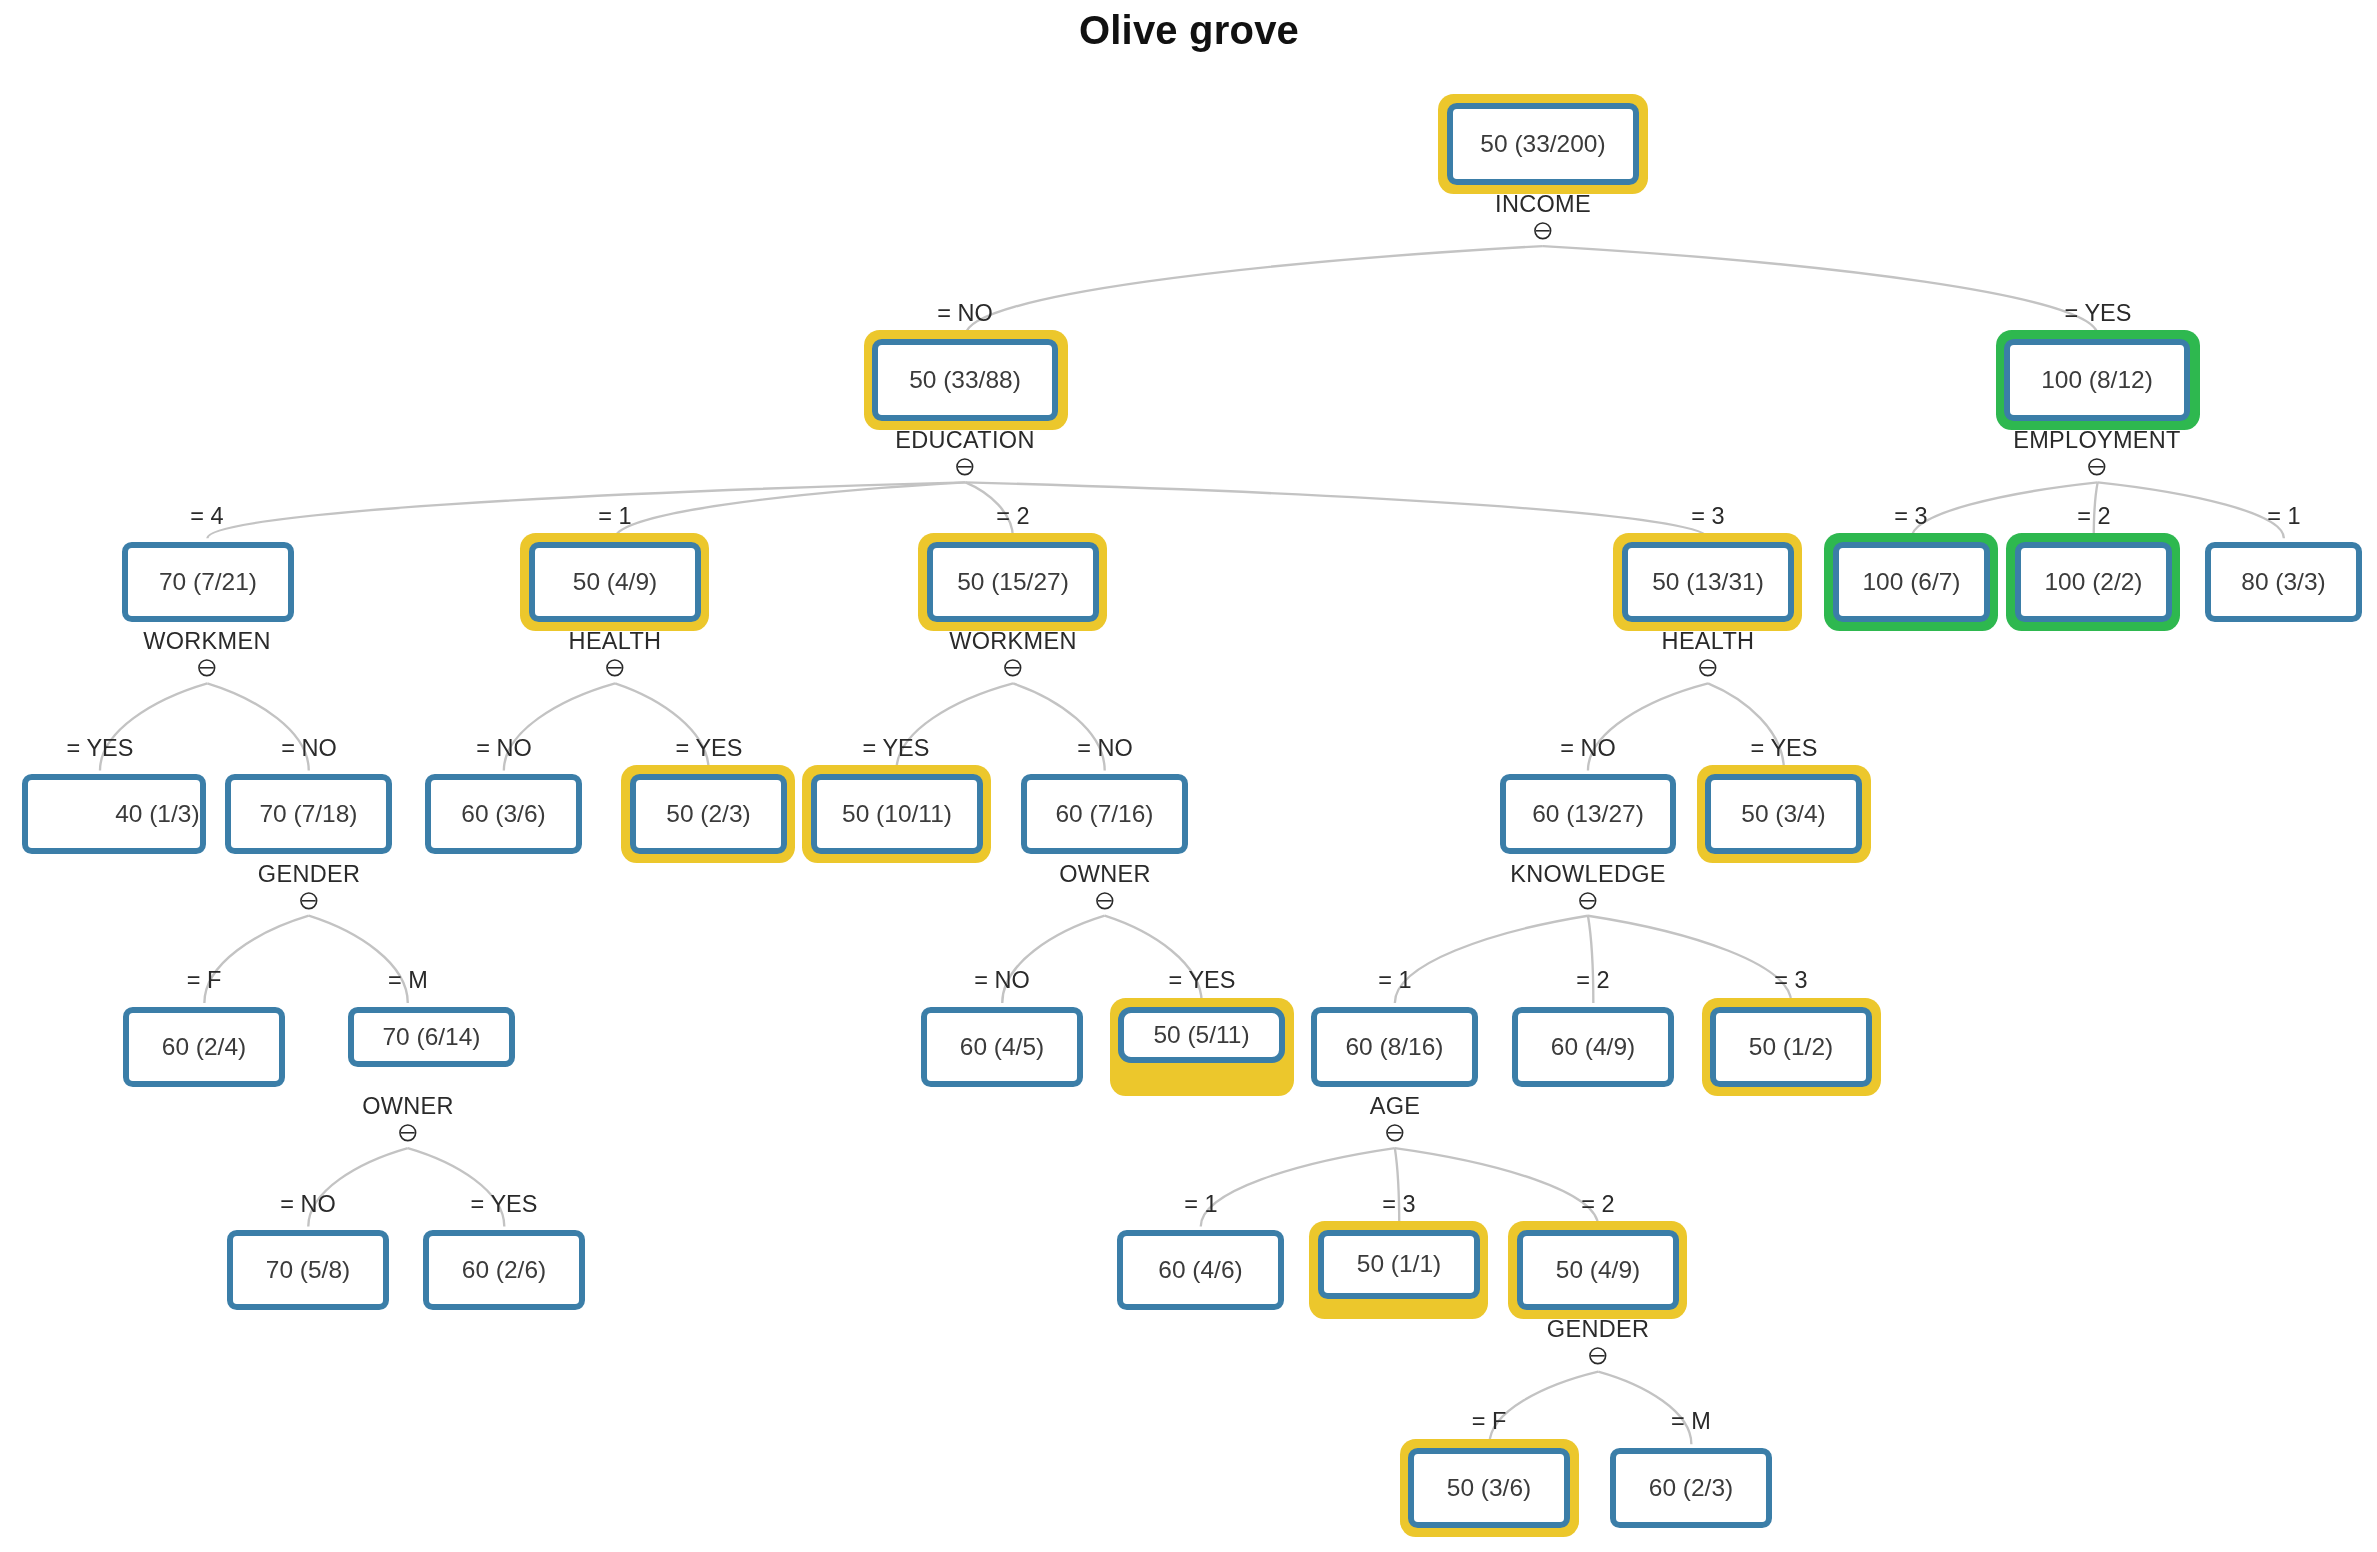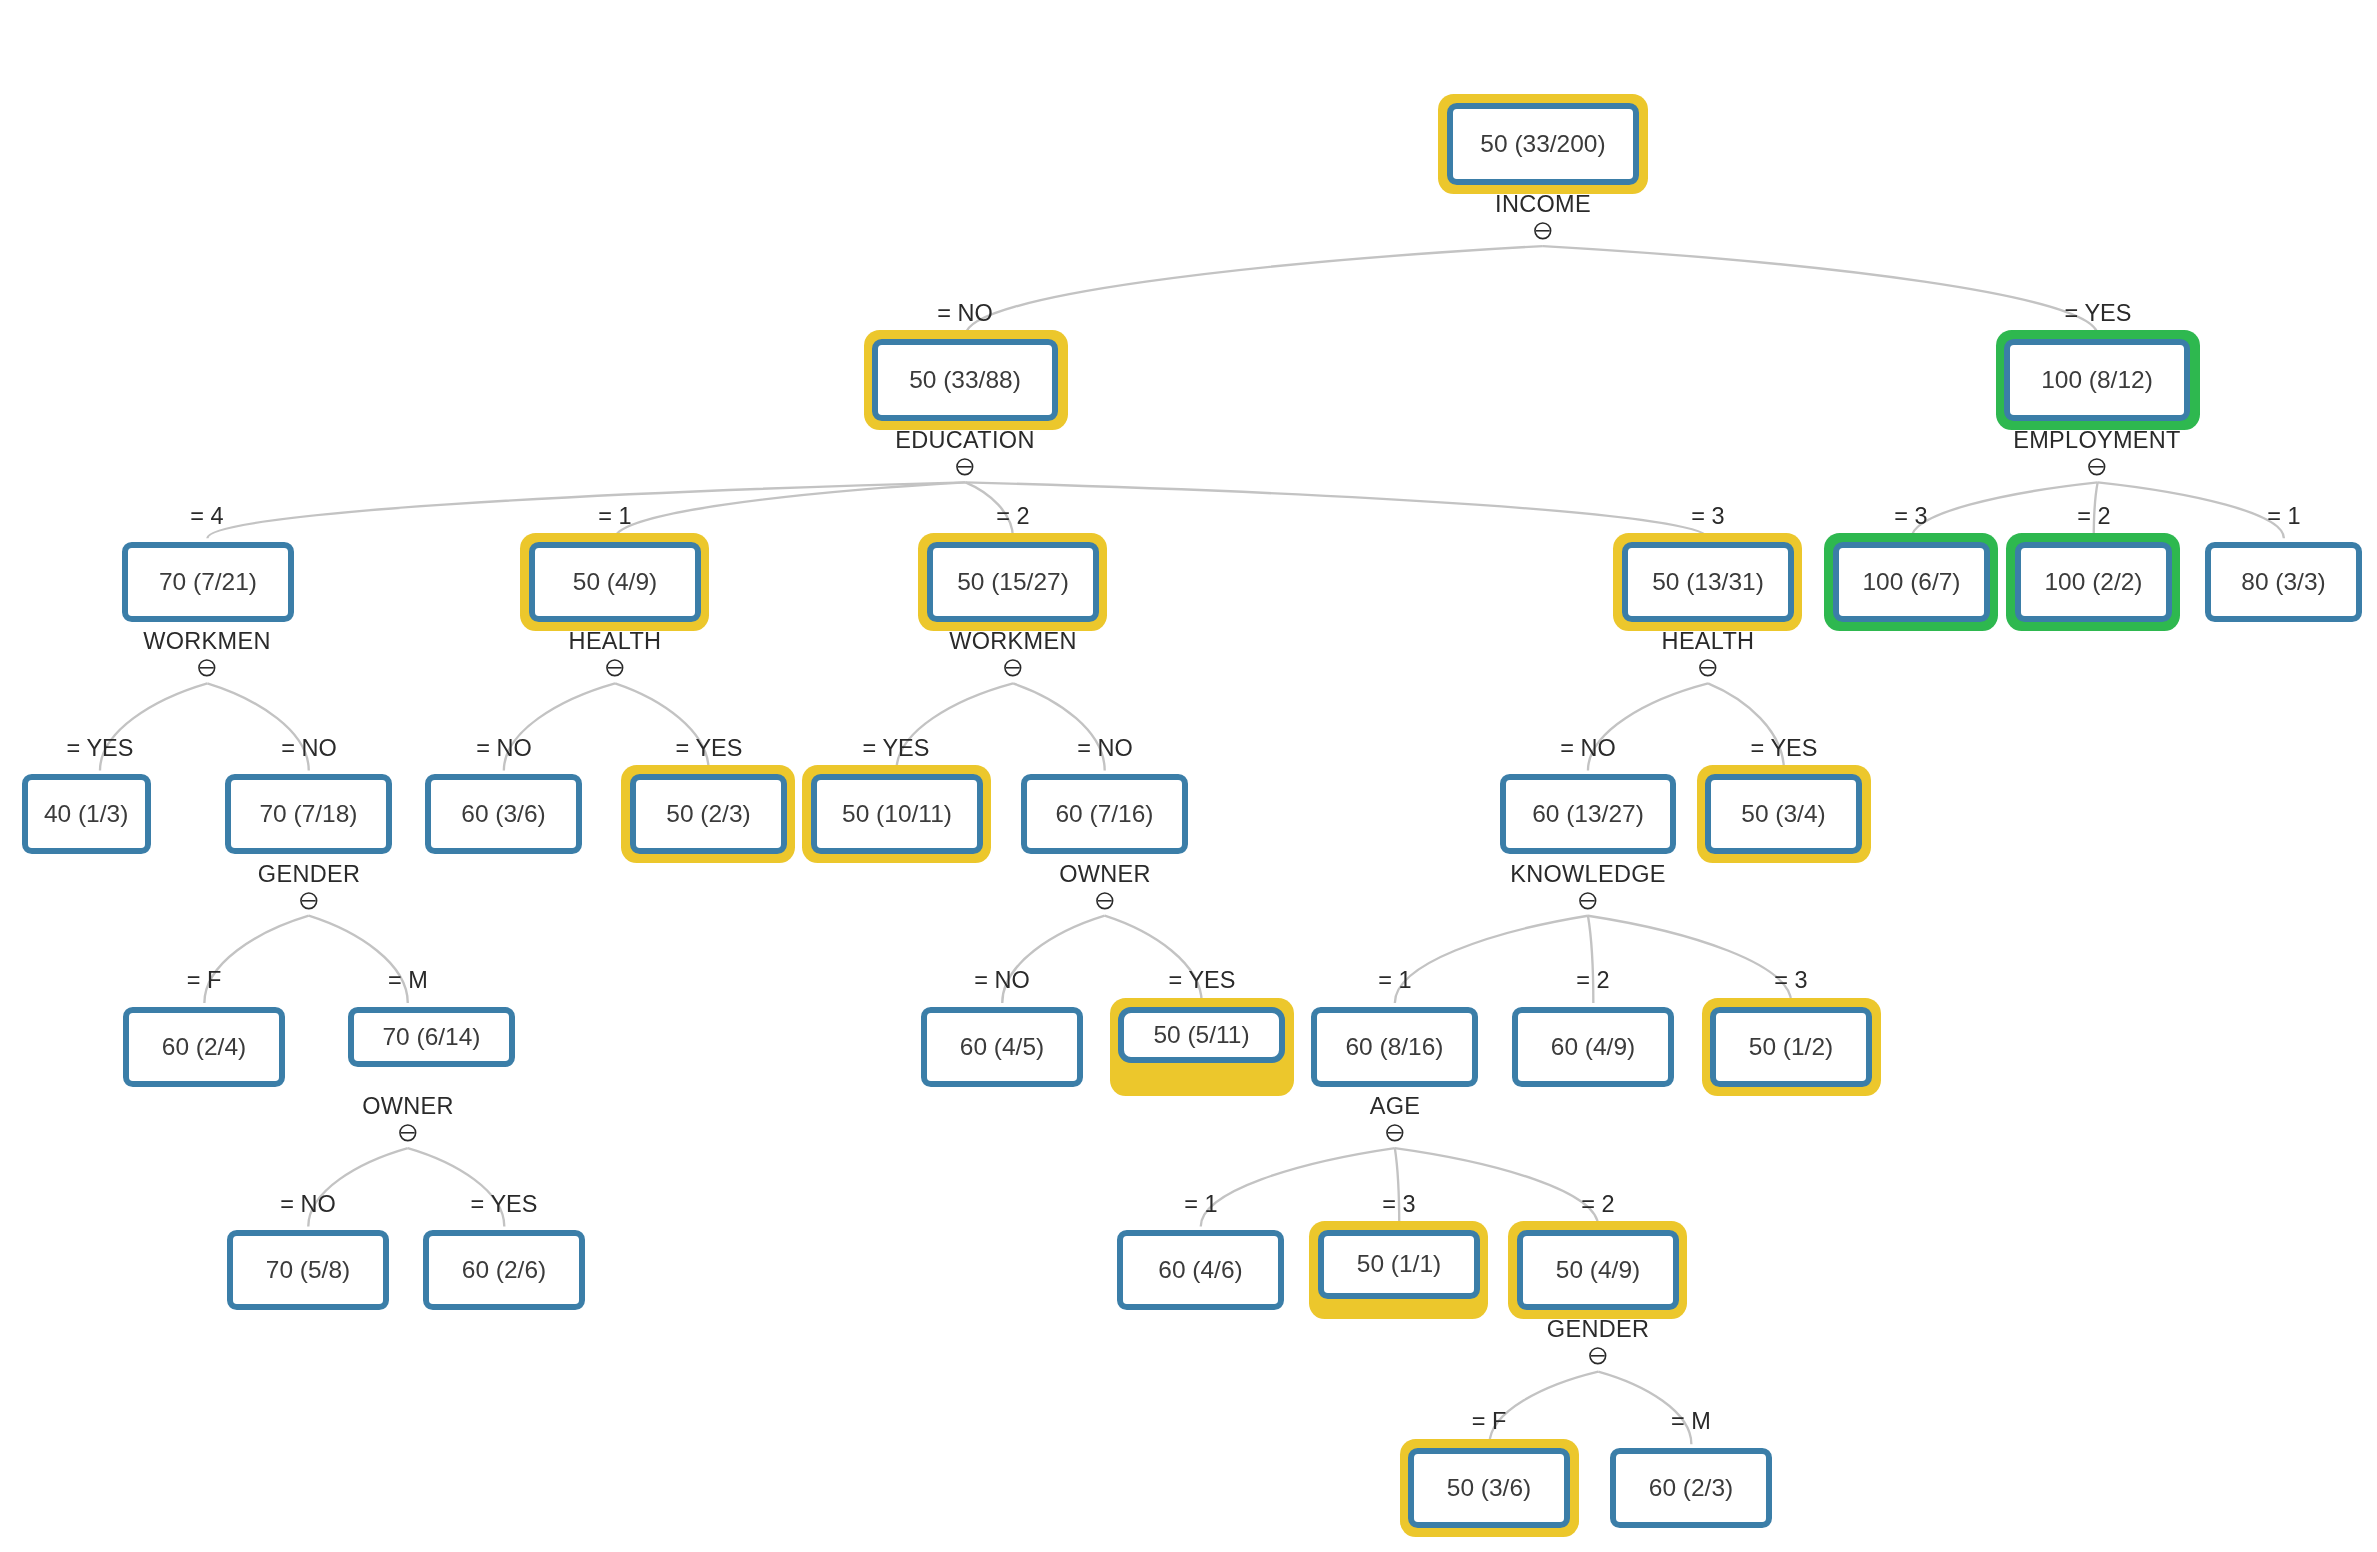--- a/index.html
+++ b/index.html
@@ -85,20 +85,21 @@
     font-size: 23.5px;
     color: #2a2a2a;
     white-space: nowrap;
   }
 </style>
 </head>
 <body>
 
 <div id="canvas">
 
+  <div id="title">Olive grove</div>
 
   <svg id="edges" viewBox="0 0 2426 1584" preserveAspectRatio="none">
       <path d="M 1574 251 C 1279.5 267.38, 985 301.05, 985 342" fill="none" stroke="#c3c3c3" stroke-width="2.4"></path>
       <path d="M 1574 251 C 1857 267.38, 2140 301.05, 2140 342" fill="none" stroke="#c3c3c3" stroke-width="2.4"></path>
       <path d="M 985 492 C 598.25 502.26, 211.5 523.35, 211.5 549" fill="none" stroke="#c3c3c3" stroke-width="2.4"></path>
       <path d="M 985 492 C 806.25 502.26, 627.5 523.35, 627.5 549" fill="none" stroke="#c3c3c3" stroke-width="2.4"></path>
       <path d="M 985 492 C 1009.25 502.26, 1033.5 523.35, 1033.5 549" fill="none" stroke="#c3c3c3" stroke-width="2.4"></path>
       <path d="M 985 492 C 1363.75 502.26, 1742.5 523.35, 1742.5 549" fill="none" stroke="#c3c3c3" stroke-width="2.4"></path>
       <path d="M 2140 492 C 2045 502.26, 1950 523.35, 1950 549" fill="none" stroke="#c3c3c3" stroke-width="2.4"></path>
       <path d="M 2140 492 C 2138 502.26, 2136 523.35, 2136 549" fill="none" stroke="#c3c3c3" stroke-width="2.4"></path>
@@ -187,21 +188,21 @@
       <div class="node" style="left: 1833px; top: 542px; width: 157px; height: 80px;">
         <span class="node-label">100 (6/7)</span>
       </div>
       <div class="halo green" style="left: 2006px; top: 533px; width: 174px; height: 98px;"></div>
       <div class="node" style="left: 2015px; top: 542px; width: 157px; height: 80px;">
         <span class="node-label">100 (2/2)</span>
       </div>
       <div class="node" style="left: 2205px; top: 542px; width: 157px; height: 80px;">
         <span class="node-label">80 (3/3)</span>
       </div>
-      <div class="node" style="left: 21.6px; top: 774px; width: 129px; height: 80px;">
+      <div class="node" style="left: 21.6px; top: 774px; width: 184px; height: 80px; justify-content: flex-end;">
         <span class="node-label">40 (1/3)</span>
       </div>
       <div class="node" style="left: 225px; top: 774px; width: 167px; height: 80px;">
         <span class="node-label">70 (7/18)</span>
       </div>
       <div class="split" style="left: 162px; top: 863px; width: 294px;"><span class="attr">GENDER</span><svg class="collapse-icon" viewBox="0 0 22 22">
           <circle cx="11" cy="11" r="8" fill="none" stroke="#2a2a2a" stroke-width="1.6"></circle>
           <line x1="4" y1="11" x2="18" y2="11" stroke="#2a2a2a" stroke-width="1.6"></line>
         </svg></div>
       <div class="node" style="left: 425px; top: 774px; width: 157px; height: 80px;">

